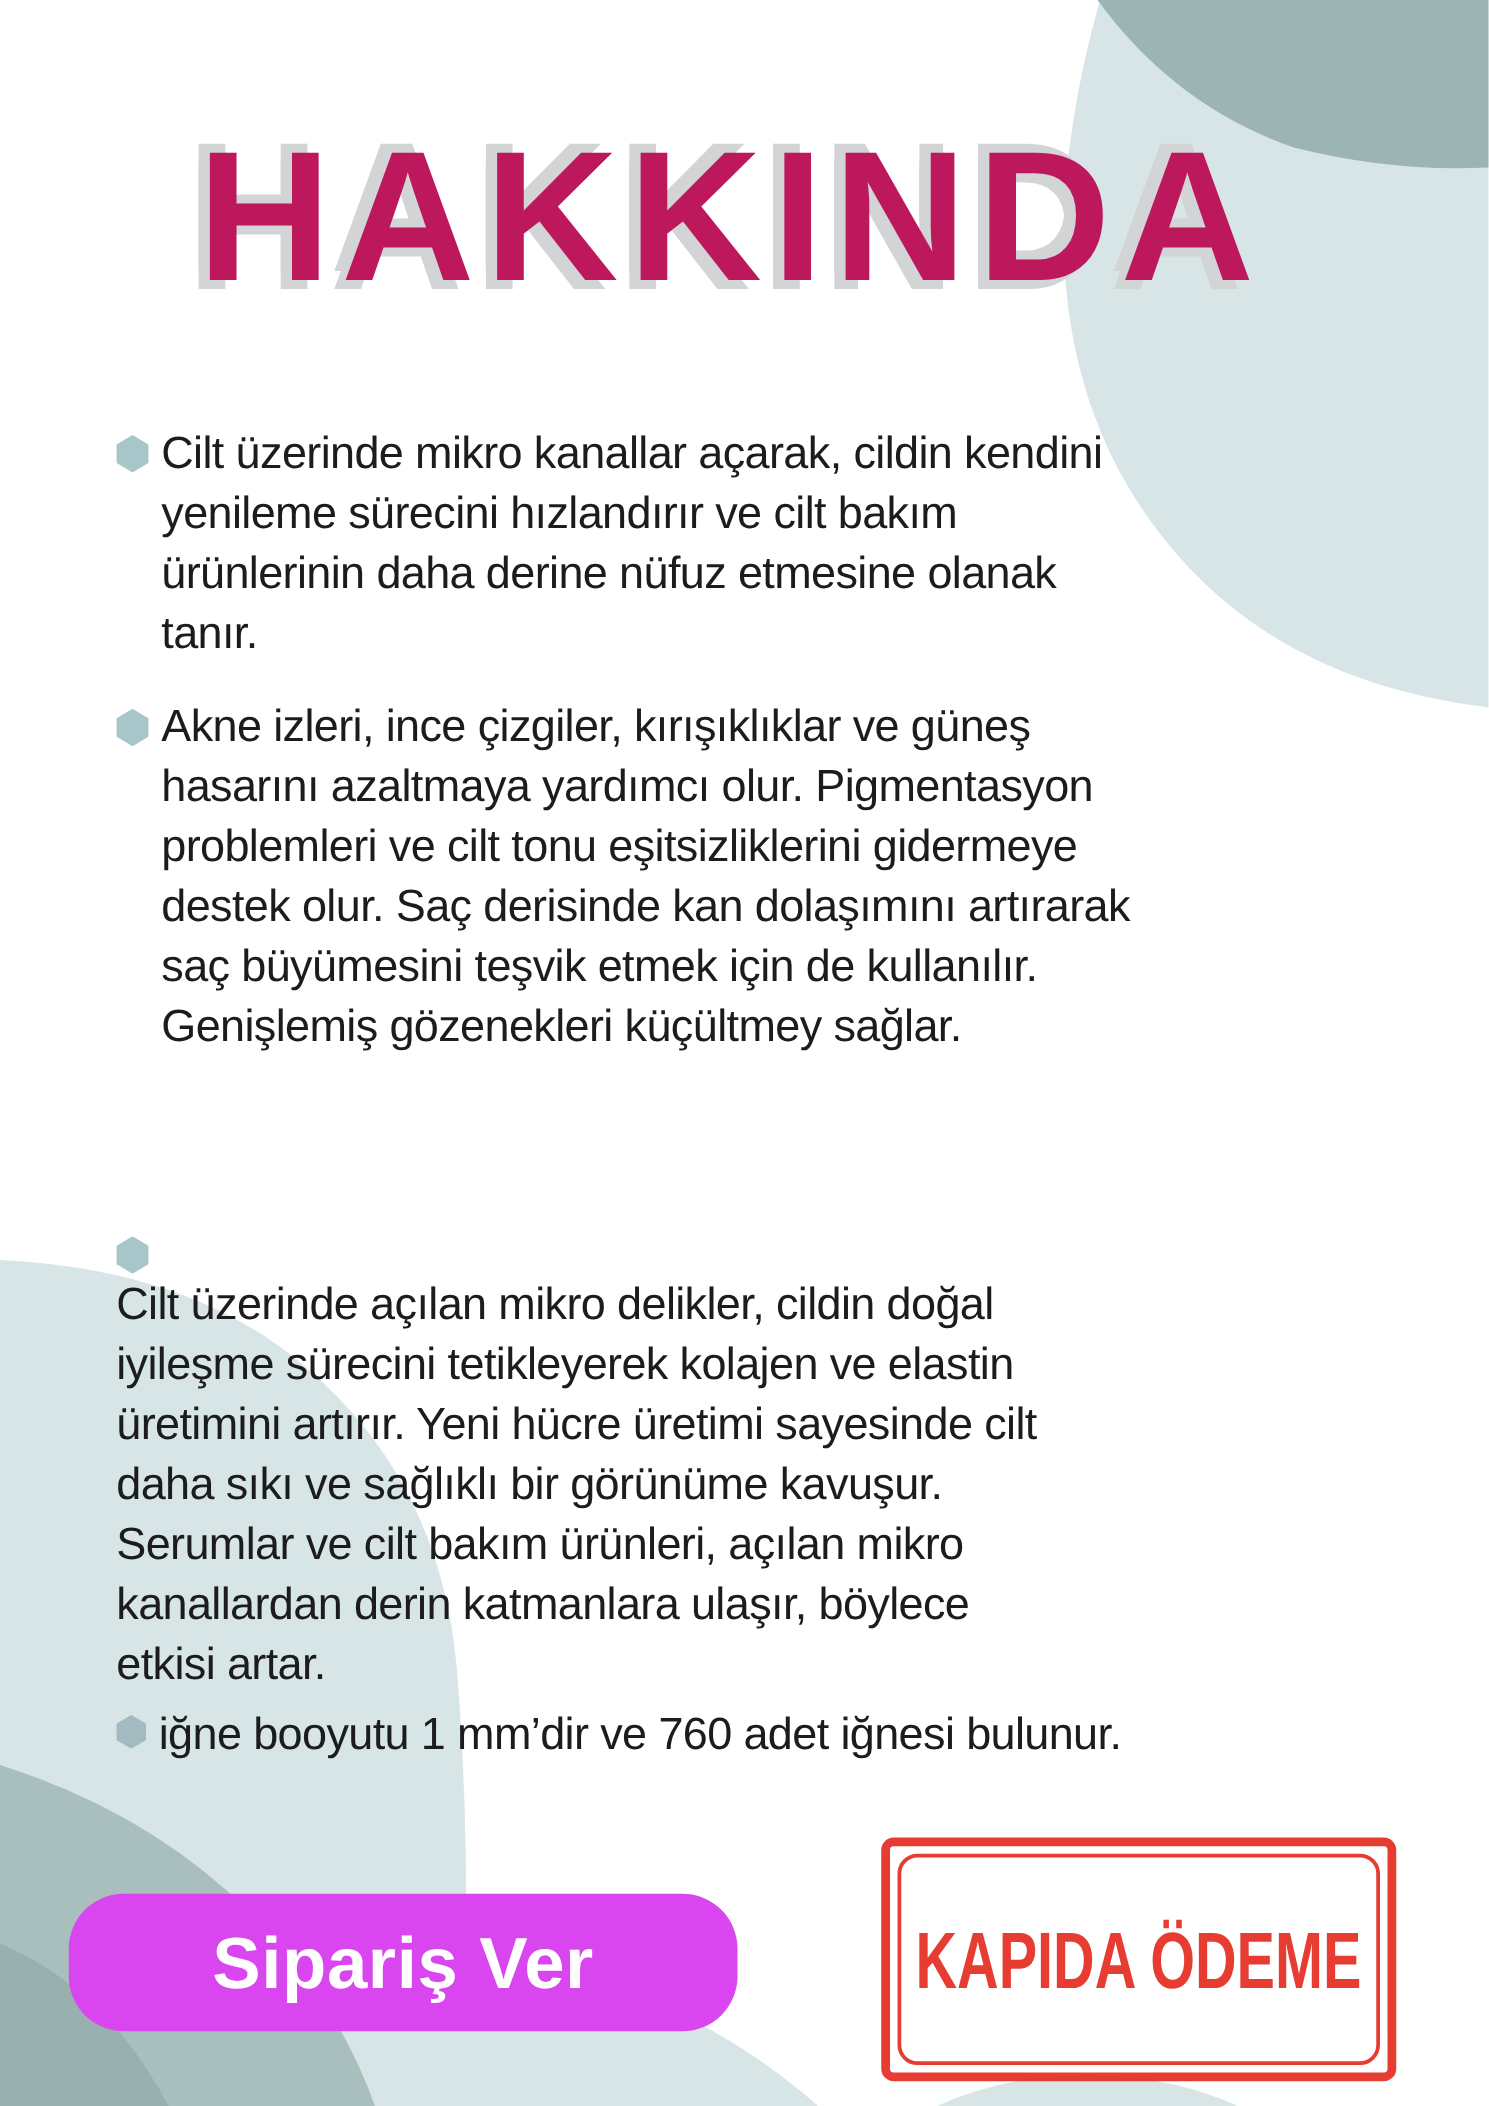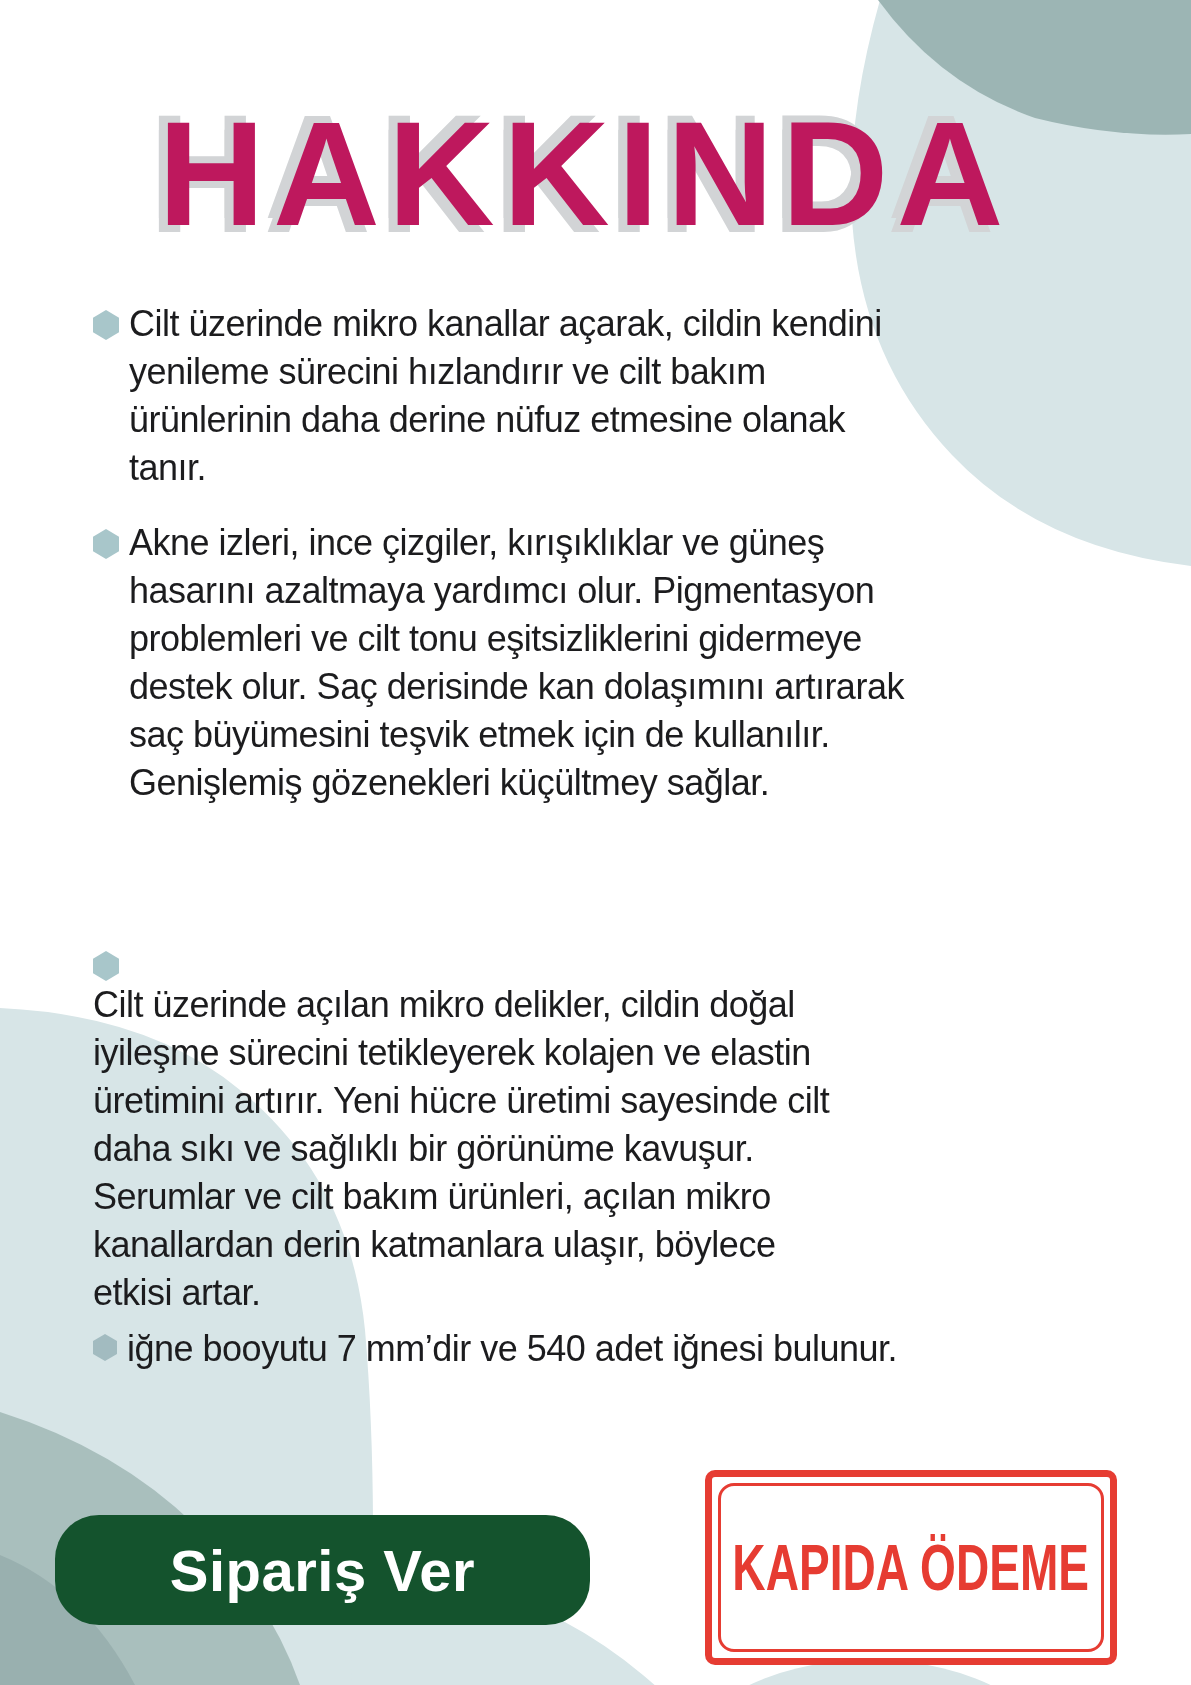--- a/index.html
+++ b/index.html
@@ -32,20 +32,21 @@
     text-shadow: -9px -7px 0 #d2d4d6, -9px 7px 0 #d2d4d6;
     white-space: nowrap;
   }
   
   .bullet-item {
     position: absolute;
     left: 93px;
     width: 940px;
     display: flex;
     align-items: flex-start;
+    margin-top: 38px;
   }
   .hex {
     flex: 0 0 auto;
     width: 26px;
     height: 30px;
     margin-top: 10px;
     margin-right: 10px;
     background: #a8c6ca;
     clip-path: polygon(50% 0, 100% 26%, 100% 74%, 50% 100%, 0 74%, 0 26%);
   }
@@ -66,21 +67,21 @@
   #bullet-2 { top: 519px; }
   #bullet-3 { top: 941px; flex-direction: column; }
   #bullet-4 { top: 1325px; }
   
   .order-btn {
     position: absolute;
     left: 55px;
     top: 1515px;
     width: 535px;
     height: 110px;
-    background: #14532d;
+    background: #d946ef;
     border: none;
     border-radius: 44px;
     color: #ffffff;
     font-family: "Liberation Sans", sans-serif;
     font-size: 58px;
     font-weight: bold;
     letter-spacing: 0.5px;
     display: flex;
     align-items: center;
     justify-content: center;
@@ -162,21 +163,21 @@
 iyileşme sürecini tetikleyerek kolajen ve elastin
 üretimini artırır. Yeni hücre üretimi sayesinde cilt
 daha sıkı ve sağlıklı bir görünüme kavuşur.
 Serumlar ve cilt bakım ürünleri, açılan mikro
 kanallardan derin katmanlara ulaşır, böylece
 etkisi artar.</p>
   </div>
 
   <div class="bullet-item small" id="bullet-4">
     <span class="hex"></span>
-    <p class="bullet-text">iğne booyutu 7 mm’dir ve 540 adet iğnesi bulunur.</p>
+    <p class="bullet-text">iğne booyutu 1 mm’dir ve 760 adet iğnesi bulunur.</p>
   </div>
 
   <button class="order-btn">Sipariş Ver</button>
 
   <div class="stamp">
     <span class="stamp-text">KAPIDA ÖDEME</span>
   </div>
 
 </div>
 

